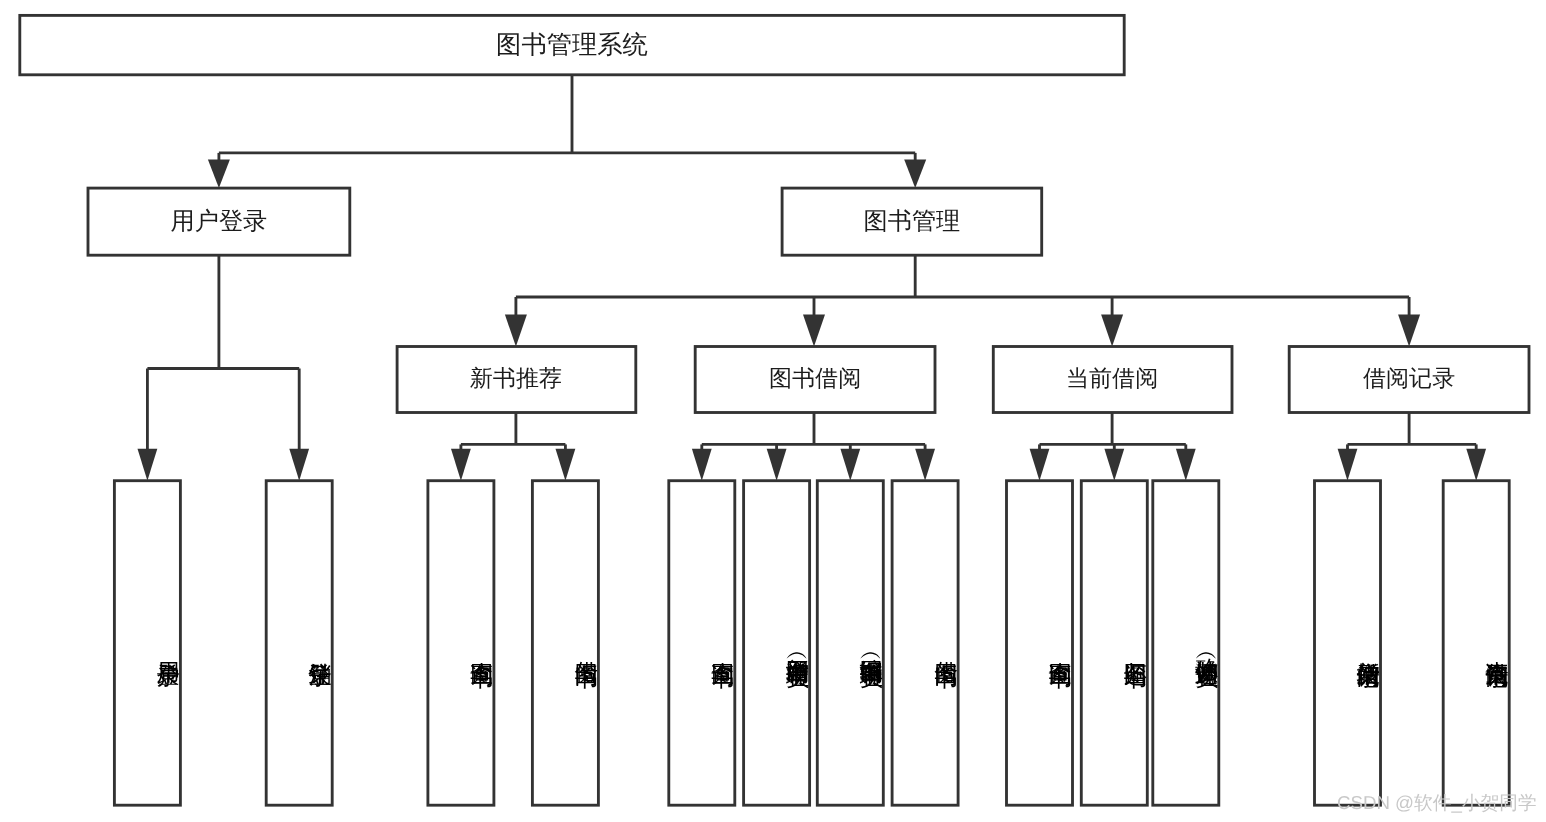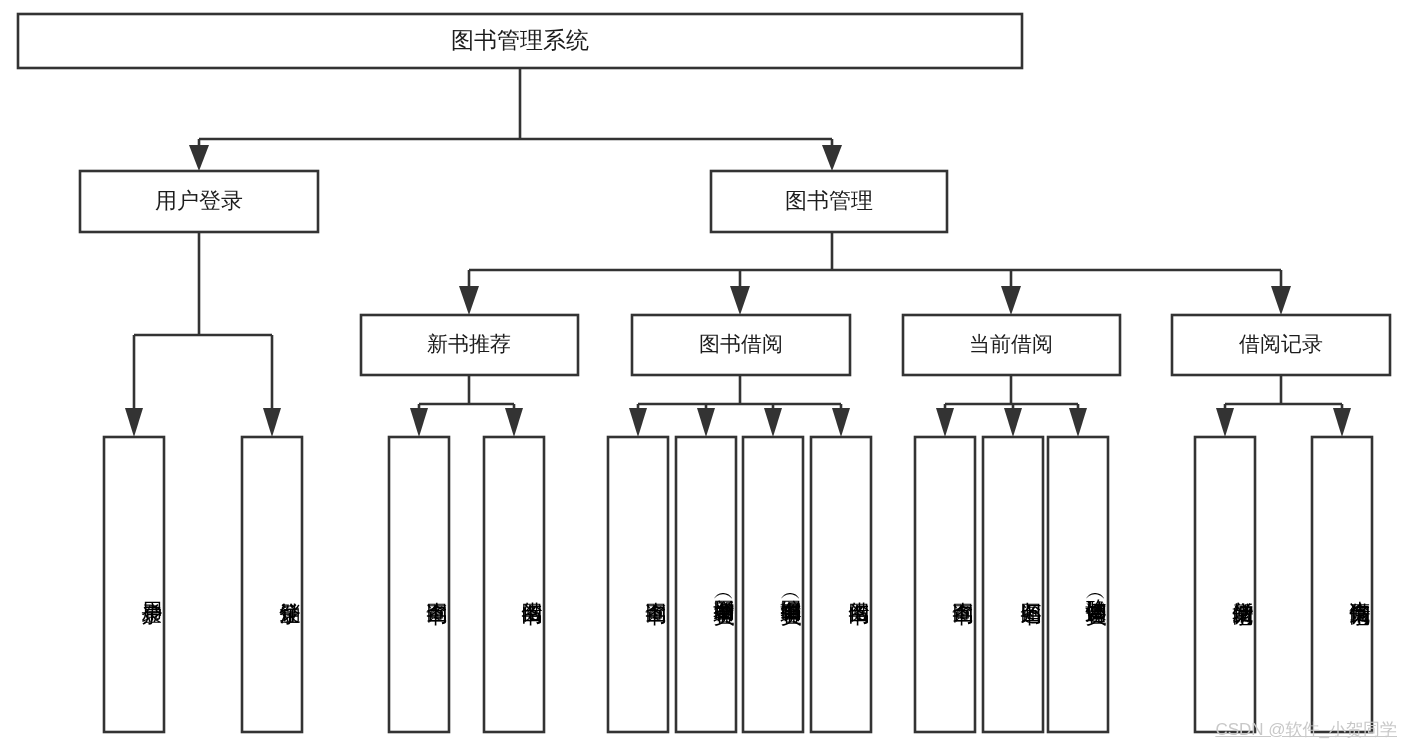--- a/index.html
+++ b/index.html
@@ -68,21 +68,20 @@
   }
   #watermark {
     position: absolute;
     right: 8px;
     bottom: 6px;
     font-family: "Liberation Sans", "DejaVu Sans", sans-serif;
     font-size: 17px;
     color: #c8c8c8;
     white-space: nowrap;
     pointer-events: none;
-    text-decoration: underline;
   }
 </style>
 </head>
 <body>
 
 <svg id="diagram" viewBox="0 0 1405 747" xmlns="http://www.w3.org/2000/svg">
 
   <g>
 
     <path class="link-line" d="M 520 68 L 520 139"></path>

